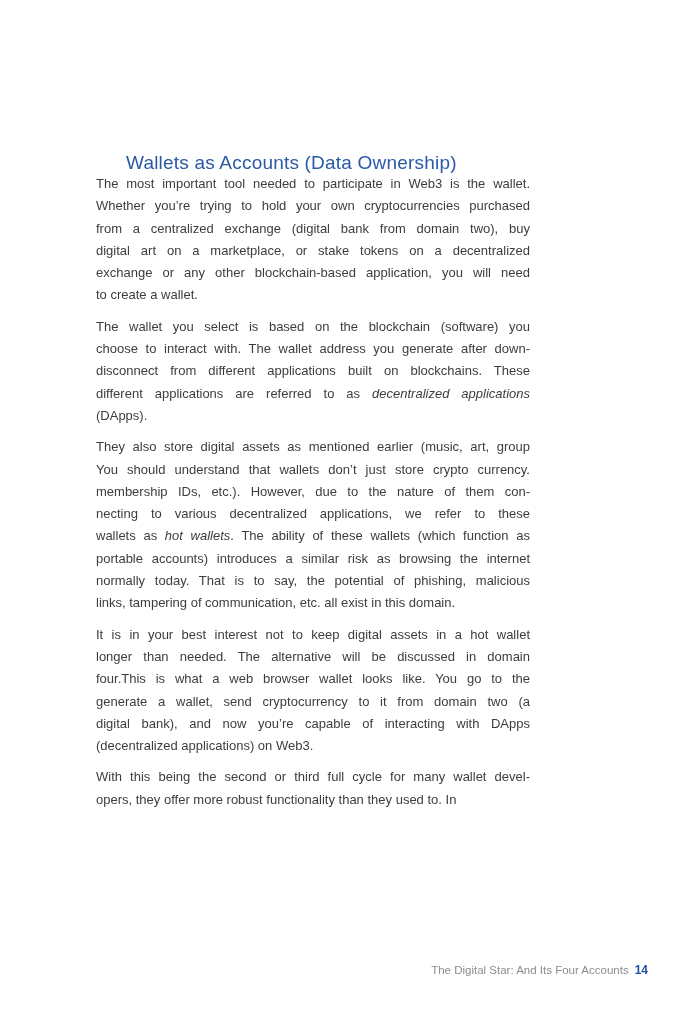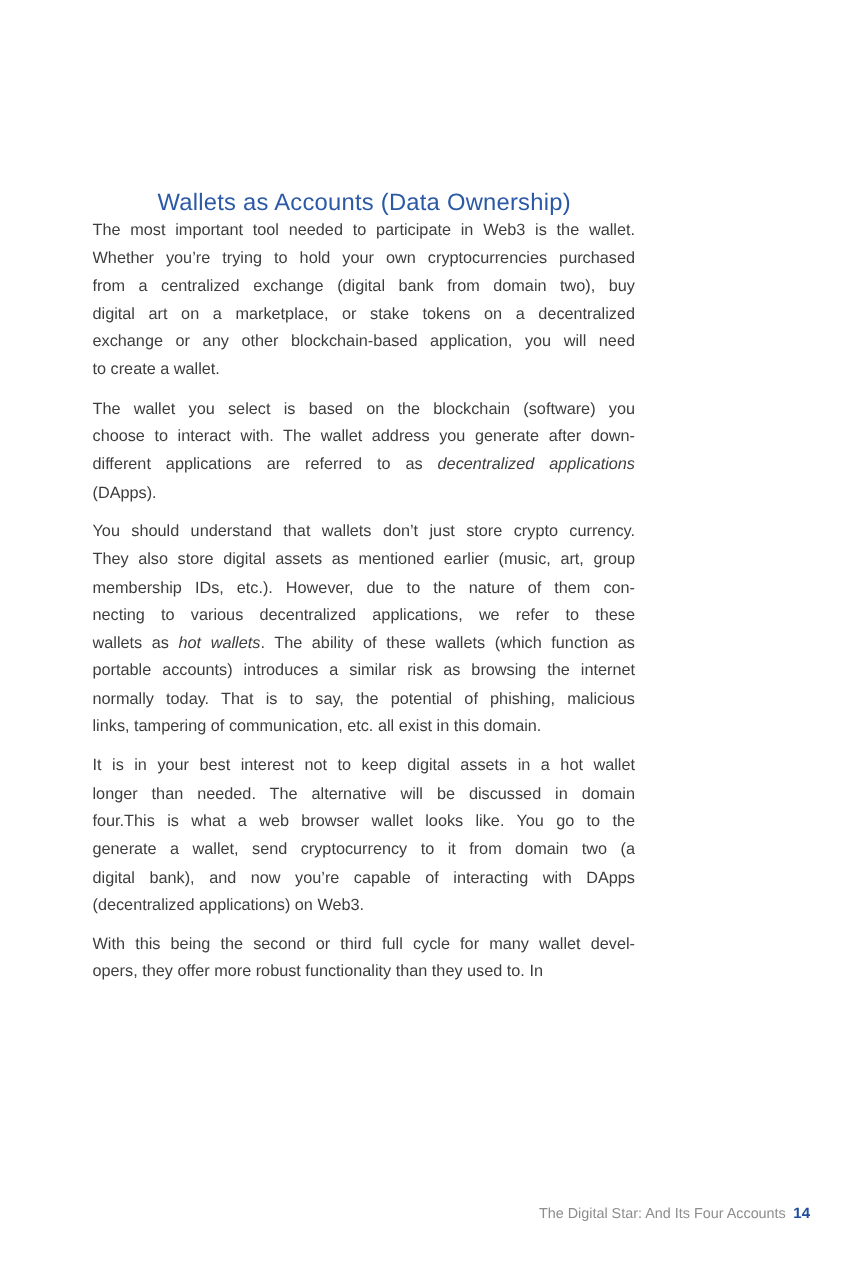--- a/index.html
+++ b/index.html
@@ -22,21 +22,21 @@
     width: 460px;
     font-size: 19px;
     line-height: 24px;
     font-weight: 400;
     letter-spacing: 0.2px;
     color: var(--heading-color, #2b59a5);
     margin-left: 36px;
   }
   .body-col {
     position: absolute;
-    left: 74px;
+    left: 96px;
     top: 173px;
     width: 434px;
     font-size: 13px;
     color: var(--body-color, #3d3d3d);
   }
   .para + .para { margin-top: 9px; }
   .line {
     line-height: 22.3px;
     max-height: 23px;
     overflow: hidden;
@@ -72,26 +72,27 @@
         <div class="line">The most important tool needed to participate in Web3 is the wallet.</div>
         <div class="line">Whether you’re trying to hold your own cryptocurrencies purchased</div>
         <div class="line">from a centralized exchange (digital bank from domain two), buy</div>
         <div class="line">digital art on a marketplace, or stake tokens on a decentralized</div>
         <div class="line">exchange or any other blockchain-based application, you will need</div>
         <div class="line plast">to create a wallet.</div>
       </div>
       <div class="para">
         <div class="line">The wallet you select is based on the blockchain (software) you</div>
         <div class="line">choose to interact with. The wallet address you generate after down-</div>
+        <div class="line">disconnect from different applications built on blockchains. These</div>
         <div class="line">different applications are referred to as <i>decentralized applications</i></div>
         <div class="line plast">(DApps).</div>
       </div>
       <div class="para">
+        <div class="line">They also store digital assets as mentioned earlier (music, art, group</div>
         <div class="line">You should understand that wallets don’t just store crypto currency.</div>
-        <div class="line">They also store digital assets as mentioned earlier (music, art, group</div>
         <div class="line">membership IDs, etc.). However, due to the nature of them con-</div>
         <div class="line">necting to various decentralized applications, we refer to these</div>
         <div class="line">wallets as <i>hot wallets</i>. The ability of these wallets (which function as</div>
         <div class="line">portable accounts) introduces a similar risk as browsing the internet</div>
         <div class="line">normally today. That is to say, the potential of phishing, malicious</div>
         <div class="line plast">links, tampering of communication, etc. all exist in this domain.</div>
       </div>
       <div class="para">
         <div class="line">It is in your best interest not to keep digital assets in a hot wallet</div>
         <div class="line">longer than needed. The alternative will be discussed in domain</div>

